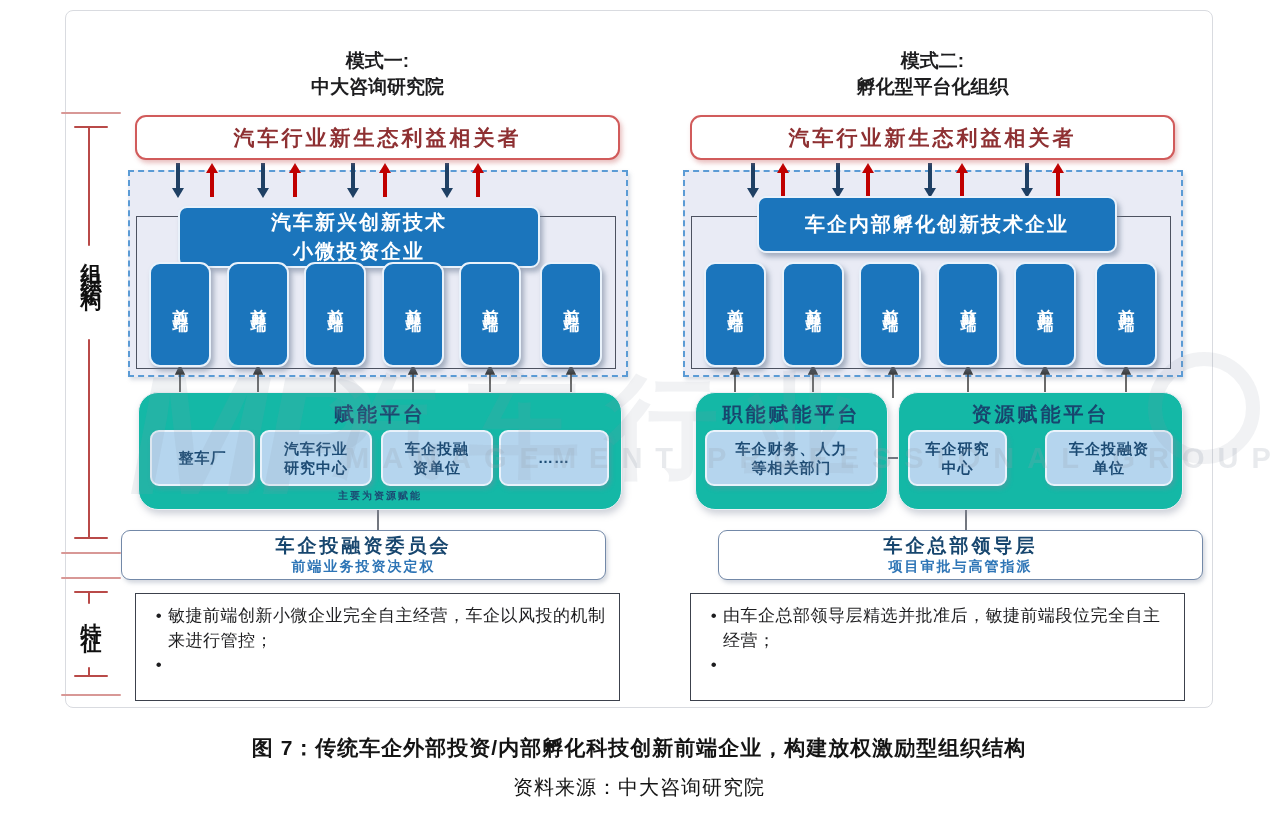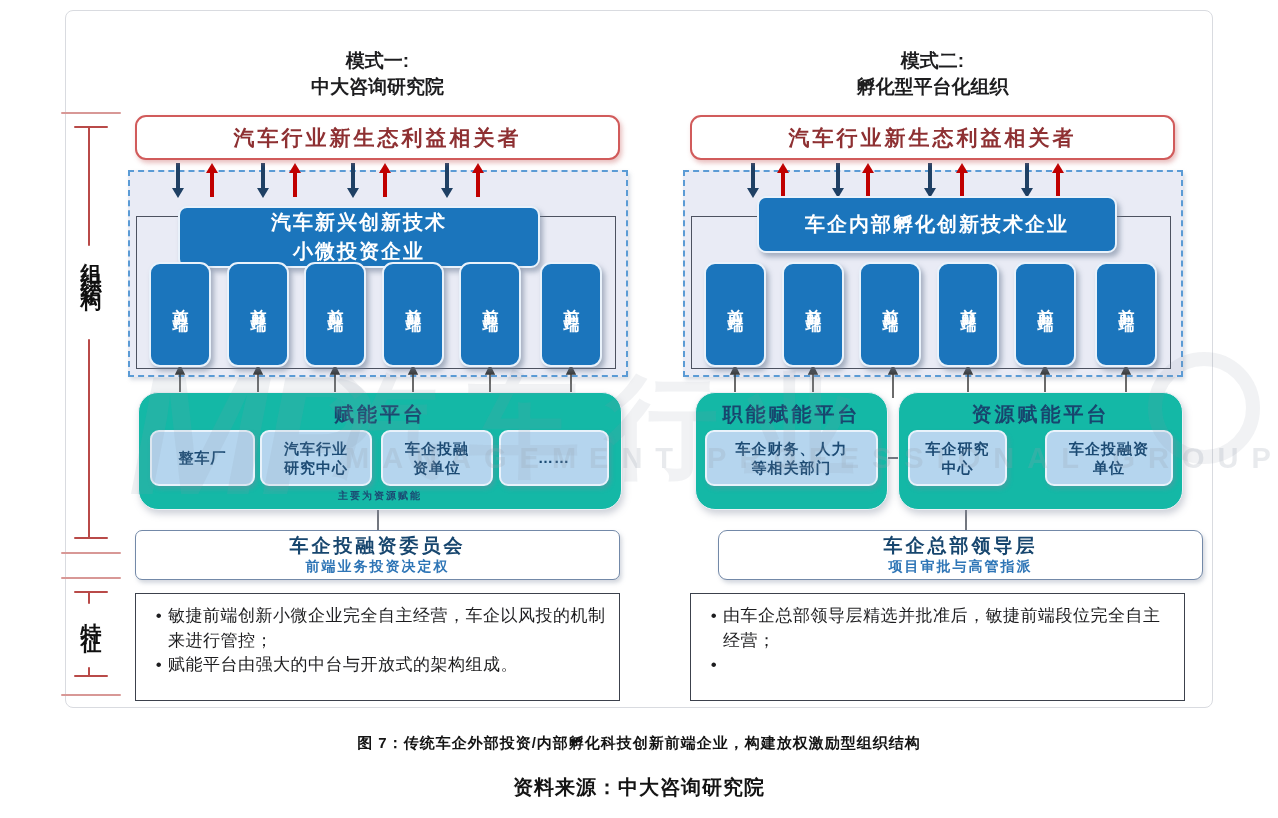--- a/index.html
+++ b/index.html
@@ -48,22 +48,22 @@
   .gov-title { font-size:19px; font-weight:bold; color:#17466e; letter-spacing:3px; line-height:1.2; }
   .gov-sub { font-size:14px; font-weight:bold; color:#2e75b6; letter-spacing:2px; line-height:1.3; }
 
   .feat-box { top:593px; height:108px; background:#ffffff; border:1.5px solid #3c414c; z-index:20; padding:10px 12px 6px 14px; }
   .feat-item { display:flex; font-size:17px; color:#1d1d1f; line-height:1.45; letter-spacing:0.5px; }
   .feat-item .bullet { width:18px; flex:0 0 18px; text-align:center; }
 
   .side-label { left:77px; writing-mode:vertical-rl; text-orientation:upright; font-size:21px; font-weight:bold; color:#101010; letter-spacing:9px; z-index:20; }
 
   .caption-line { left:0; width:1278px; text-align:center; color:#141414; z-index:20; }
-  .cap1 { top:734px; font-size:15px; font-weight:bold; letter-spacing:1px; }
-  .cap2 { top:774px; font-size:20px; font-weight:bold; letter-spacing:1px; }
+  .cap1 { top:734px; font-size:21px; font-weight:bold; letter-spacing:1px; }
+  .cap2 { top:774px; font-size:20px; font-weight:normal; letter-spacing:1px; }
 
   svg.overlay { position:absolute; left:0; top:0; width:1278px; height:818px; z-index:10; pointer-events:none; }
 </style>
 </head>
 <body>
 
 <div class="abs panel"></div>
 
 <svg class="overlay">
 
@@ -214,33 +214,32 @@
   </div>
 <div class="abs sub-box" style="left:381px; width:112px;">
     <span>车企投融
 资单位</span>
   </div>
 <div class="abs sub-box" style="left:499px; width:110px;">
     <span>……</span>
   </div>
 <div class="abs plat-caption" style="left:138px; width:484px;">主要为资源赋能</div>
 
-<div class="abs gov-box" style="left:135px;border-radius:7px;">
+<div class="abs gov-box" style="left:121px;">
   <div class="gov-title">车企投融资委员会</div>
   <div class="gov-sub">前端业务投资决定权</div>
 </div>
 
 <div class="abs feat-box" style="left:135px; width:485px;">
   <div class="feat-item">
       <span class="bullet">•</span>
       <span>敏捷前端创新小微企业完全自主经营，车企以风投的机制来进行管控；</span>
     </div>
   <div class="feat-item">
       <span class="bullet">•</span>
-      <span>赋能平台由强大的中台与开放式的架构组成。</span>
     </div>
 </div>
 
 <div class="abs mode-title" style="left:690px;">模式二:
 孵化型平台化组织</div>
 
 <div class="abs red-box" style="left:690px;">
   <span>汽车行业新生态利益相关者</span>
 </div>
 

